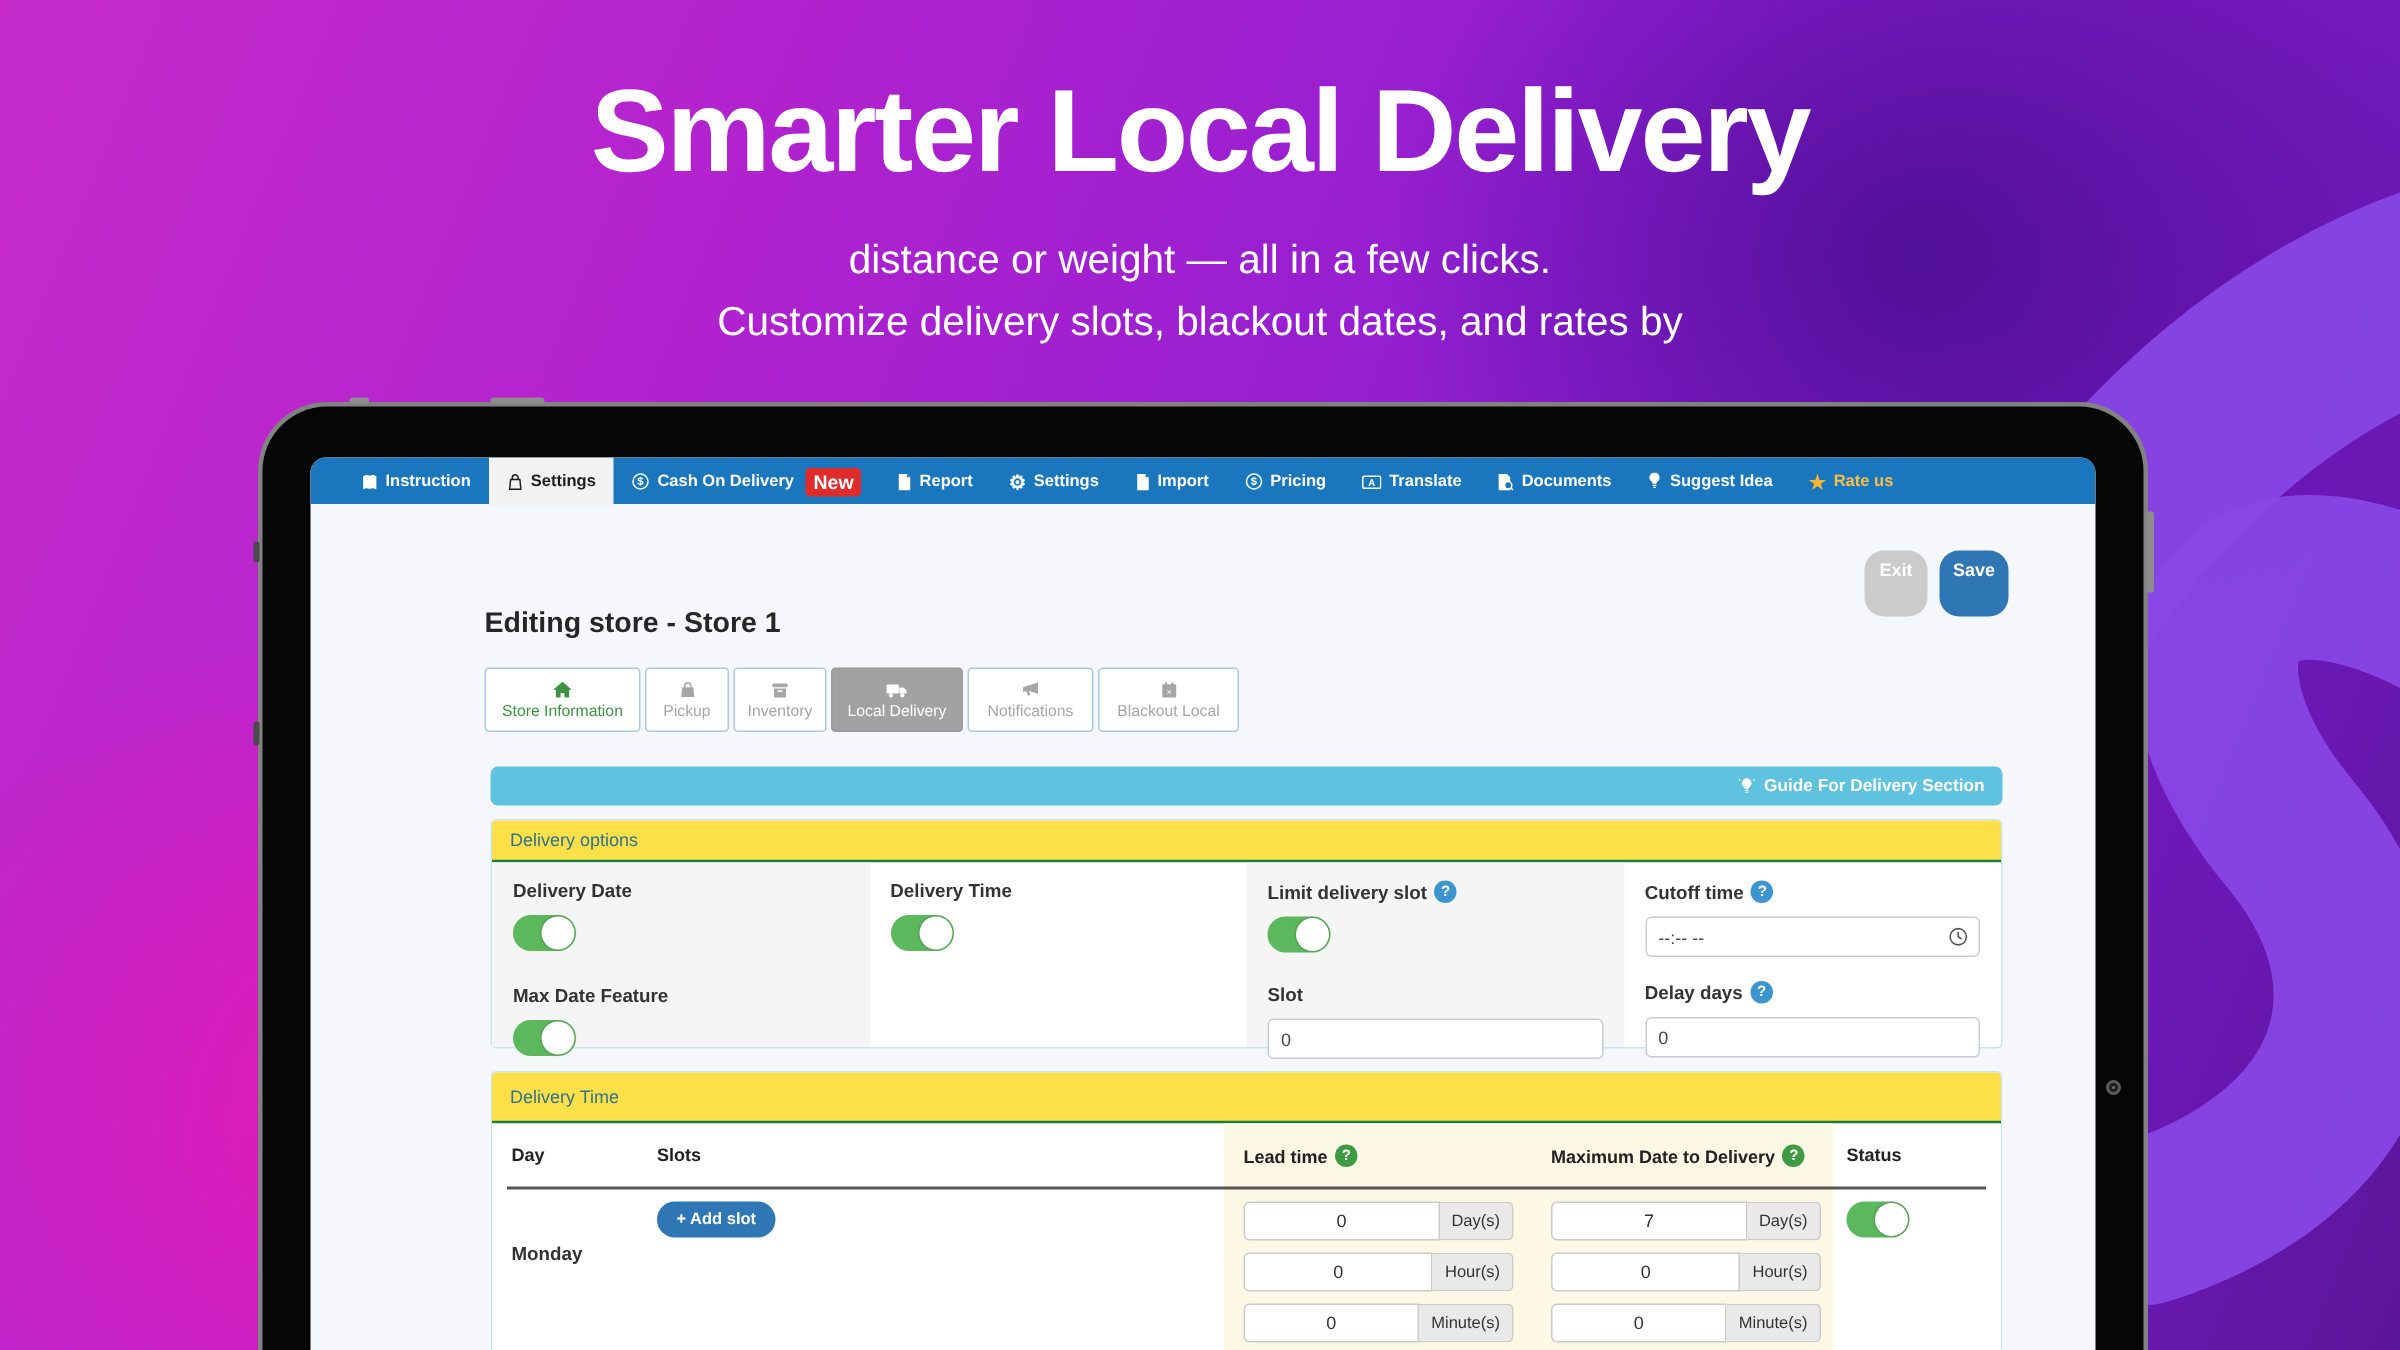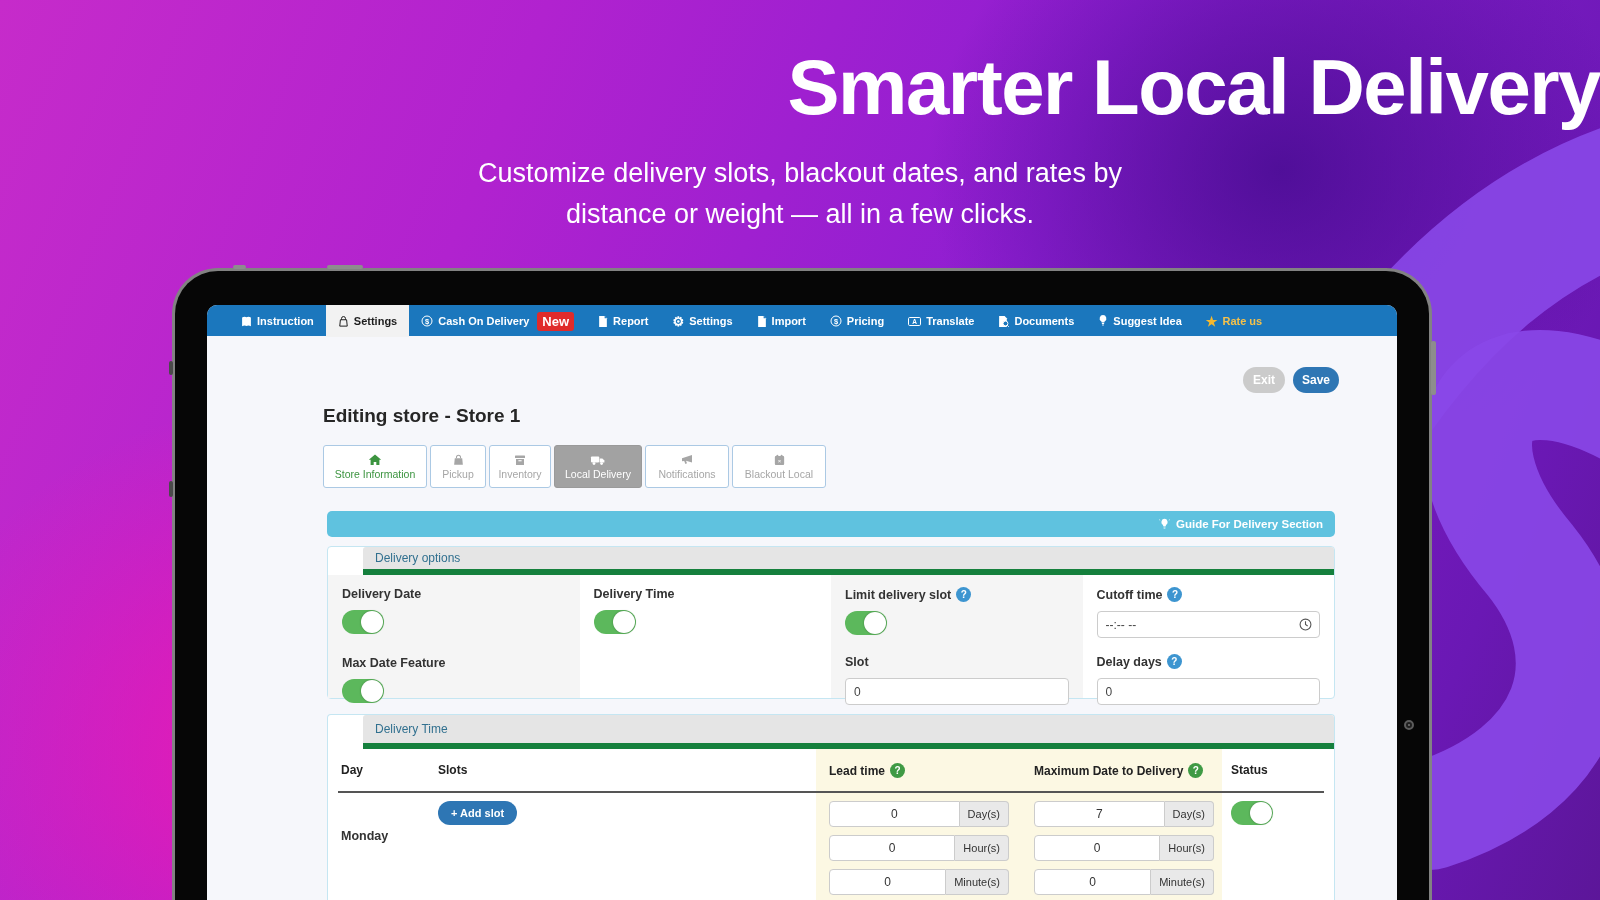--- a/index.html
+++ b/index.html
@@ -10,21 +10,21 @@
   .bg { position:absolute; inset:0;
         background:linear-gradient(112deg,#c62bca 0%,#b122cf 28%,#8d1ed1 58%,#6a18b4 88%,#5c1699 100%); }
   .bg-pink { position:absolute; left:-260px; bottom:-340px; width:1150px; height:980px;
         background:radial-gradient(closest-side, rgba(248,24,172,.85), rgba(248,24,172,0) 72%); }
   .bg-dark { position:absolute; right:-170px; top:-260px; width:980px; height:860px;
         background:radial-gradient(closest-side, rgba(64,10,138,.75), rgba(64,10,138,0) 72%); }
   .swirl { position:absolute; left:1000px; top:0; width:600px; height:900px; }
 
   
   .hero { position:absolute; top:42px; left:0; width:100%; text-align:center; color:#fff; }
-  .hero-title { font-size:78px; font-weight:bold; letter-spacing:-1.5px;text-align:right; }
+  .hero-title { font-size:78px; font-weight:bold; letter-spacing:-1.5px; }
   .hero-sub { margin-top:20px; font-size:27px; line-height:1.52; font-weight:400; }
 
   
   .tablet { position:absolute; left:172px; top:268px; width:1260px; height:720px;
         background:#060606; border:3px solid #828282; border-bottom:none;
         border-radius:46px 46px 0 0; }
   .edge-btn { position:absolute; background:#8d8d8d; border-radius:2px; }
   .edge-btn.top1 { top:-6px; left:58px; width:13px; height:4px; }
   .edge-btn.top2 { top:-6px; left:152px; width:36px; height:4px; }
   .edge-btn.left1 { left:-6px; top:90px; width:4px; height:14px; background:#4a4a4a; }
@@ -43,21 +43,21 @@
   .nav-item { display:flex; align-items:center; gap:5px; padding:16px 12px; white-space:nowrap; cursor:pointer; }
   .nav-item.active { background:#f2f2f2; color:#1d1d1d; }
   .nav-item svg { display:block; }
   .badge-new { background:#e02b2b; color:#fff; font-size:13px; font-weight:bold;
         padding:2px 5px; border-radius:3px; margin-left:3px; }
   .nav-item.rate { color:#f6c14a; }
   .star-glyph { color:#f5b82e; font-size:13px; line-height:1; }
   .gear-glyph { font-size:13px; line-height:1; }
 
   
-  .btn-pill { position:absolute; height:26px; border-radius:13px; color:#fff;
+  .btn-pill { position:absolute; height:44px; border-radius:13px; color:#fff;
         font-size:12px; font-weight:bold; line-height:26px; text-align:center; cursor:pointer; }
   .btn-exit { left:1036px; top:62px; width:42px; background:#cbcbcb; }
   .btn-save { left:1086px; top:62px; width:46px; background:#2e76b4; }
 
   .page-heading { position:absolute; left:116px; top:100px; font-size:19px; font-weight:bold; color:#262626; }
 
   
   .store-tabs { position:absolute; left:116px; top:140px; display:flex; gap:3px; }
   .stab { height:43px; border:1px solid #abc9e4; border-radius:3px; background:#fff; color:#a6a6a6;
         display:flex; flex-direction:column; align-items:center; justify-content:center; gap:2px;
@@ -68,23 +68,23 @@
   .stab.selected { background:#a2a2a2; color:#fff; border-color:#9a9a9a; }
 
   
   .guide-banner { position:absolute; left:120px; top:206px; width:1008px; height:26px;
         background:#5fc2df; border-radius:5px; color:#fff; font-weight:bold; font-size:11.5px;
         display:flex; align-items:center; justify-content:flex-end; gap:6px; padding-right:12px; cursor:pointer; }
 
   
   .panel { position:absolute; left:120px; width:1008px; border:1px solid #c5e6f2;
         border-radius:4px; background:#fff; }
-  .panel-header { height:28px; background:#e5e5e5; color:#31708f; font-size:12px;
-        display:flex; align-items:center; padding:0 12px; border-bottom:6px solid #15803d;
-        border-radius:3px 3px 0 0;margin-left:35px; }
+  .panel-header { height:28px; background:#fde047; color:#31708f; font-size:12px;
+        display:flex; align-items:center; padding:0 12px; border-bottom:2px solid #15803d;
+        border-radius:3px 3px 0 0; }
   .panel-opts { top:241px; height:153px; }
   .opts-body { display:flex; height:123px; }
   .opt-col { width:25%; padding:9px 14px; }
   .opt-col.gray { background:#f5f5f5; }
   .field-label { font-size:12.5px; font-weight:bold; color:#333; display:flex; align-items:center;
         gap:5px; margin:3px 0 9px; }
   .help { width:15px; height:15px; border-radius:50%; background:#3d95d0; color:#fff; font-size:10px;
         font-weight:bold; display:inline-flex; align-items:center; justify-content:center; cursor:pointer; }
   .help.green { background:#3f9a44; }
   .toggle { width:42px; height:24px; border-radius:12px; background:#5cb85c; position:relative;
@@ -126,22 +126,22 @@
   <div class="bg-dark"></div>
   <svg class="swirl" viewBox="0 0 600 900">
     <path d="M 140 980 C 250 540, 400 250, 660 180" fill="none" stroke="#8a48e8" stroke-width="135" stroke-linecap="round" opacity="0.9"></path>
     <path d="M 660 430 C 490 320, 420 430, 530 560 C 610 660, 570 770, 430 815" fill="none" stroke="#8a48e8" stroke-width="110" stroke-linecap="round" opacity="0.9"></path>
   </svg>
 </div>
 
 <div class="hero">
   <div class="hero-title">Smarter Local Delivery</div>
   <div class="hero-sub">
+    <div>distance or weight — all in a few clicks.</div>
     <div>Customize delivery slots, blackout dates, and rates by</div>
-    <div>distance or weight — all in a few clicks.</div>
   </div>
 </div>
 
 <div class="tablet">
   <span class="edge-btn top1"></span>
   <span class="edge-btn top2"></span>
   <span class="edge-btn left1"></span>
   <span class="edge-btn left2"></span>
   <span class="edge-btn right-power"></span>
   <span class="camera">

